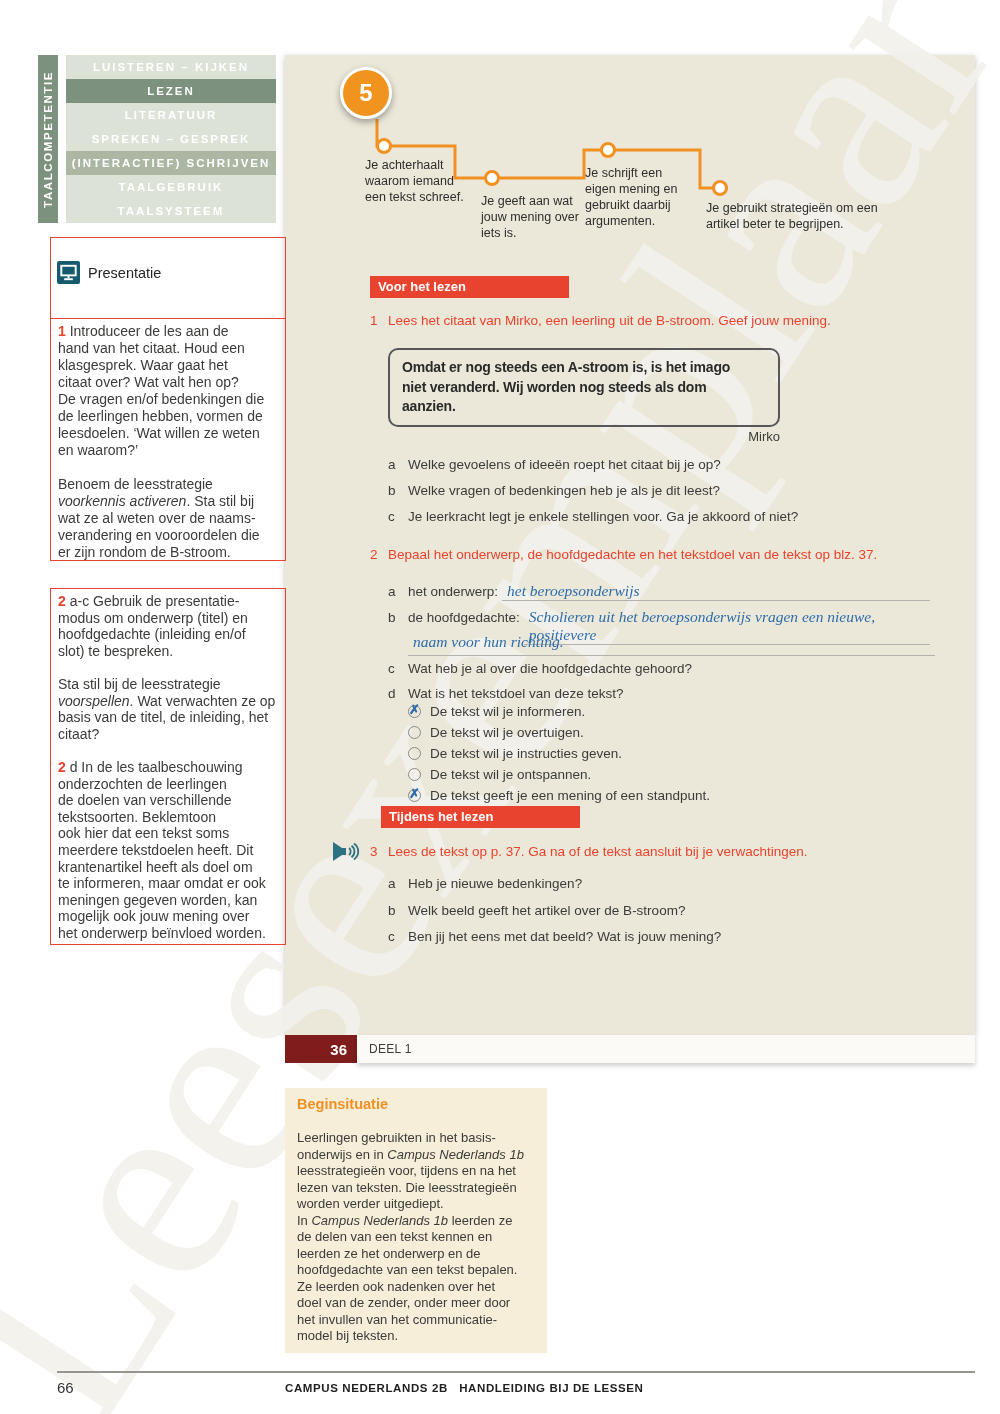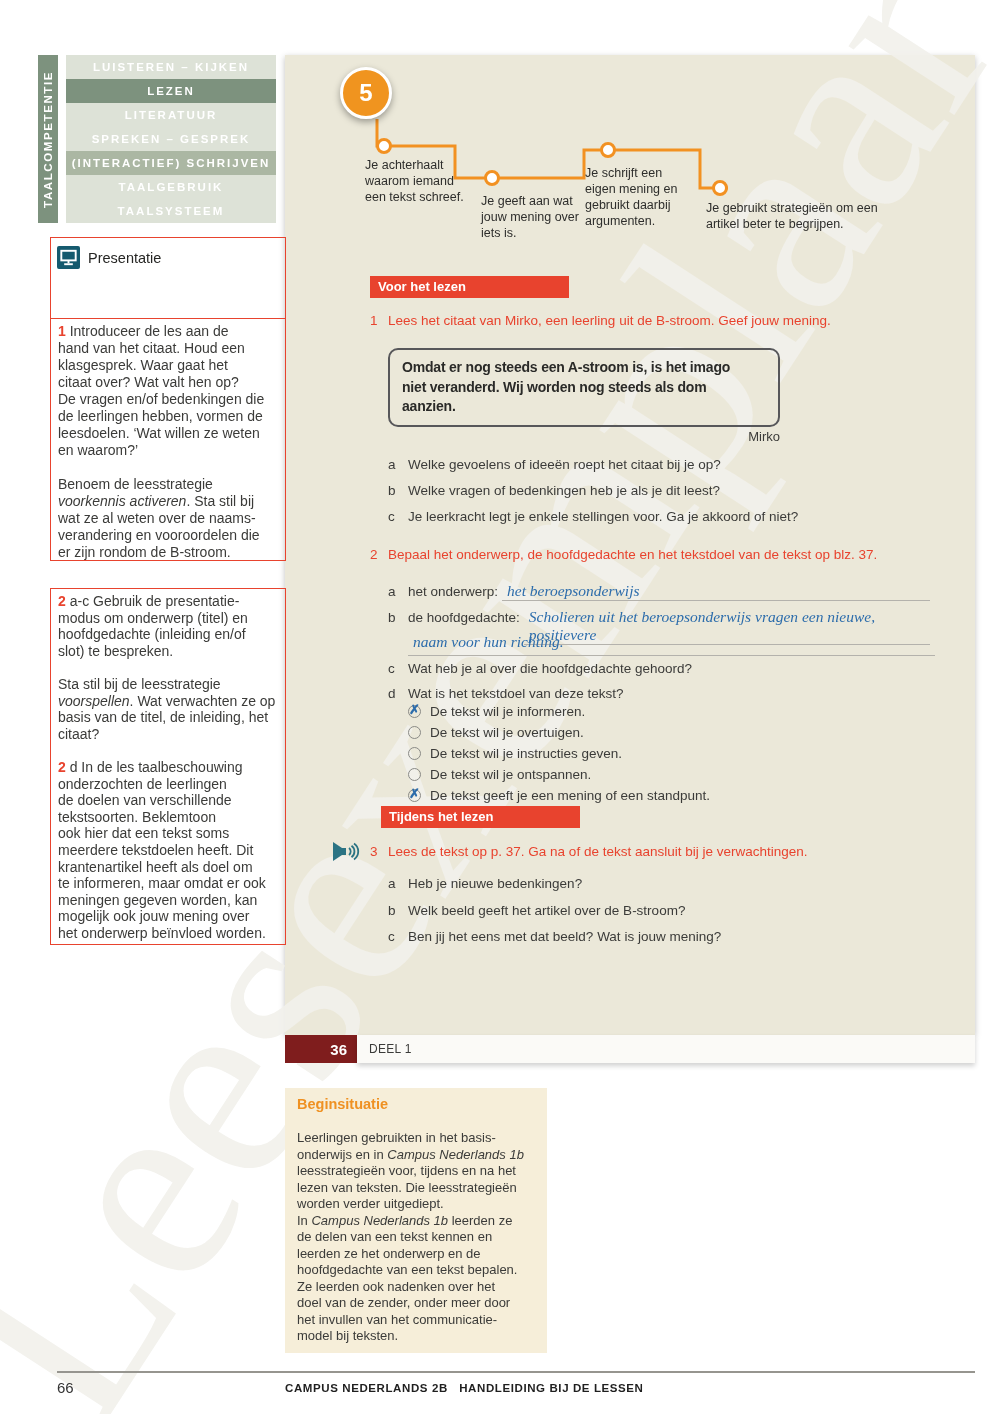--- a/index.html
+++ b/index.html
@@ -20,21 +20,21 @@
   .side-items{left:58px;top:55px;width:210px;z-index:3;padding-left:8px;}
   .side-item{height:24px;line-height:24px;text-align:center;color:#fff;
     font-size:11.5px;letter-spacing:2px;font-weight:600;}
   .side-item.light{background:#dde2d7;}
   .side-item.dark{background:#7d927e;}
   .side-item.mid{background:#abb7a3;}
 
   
   .pres-box{left:50px;top:237px;width:236px;height:81px;z-index:3;
     border-top:1px solid #e8432e;border-left:1px solid #e8432e;border-right:1px solid #e8432e;
-    box-sizing:border-box;padding:8px 6px;}
+    box-sizing:border-box;padding:23px 6px;}
   .pres-row{display:flex;align-items:center;gap:8px;}
   .pres-label{font-size:14.5px;color:#262624;}
   .note{left:50px;width:236px;z-index:3;border:1px solid #e8432e;box-sizing:border-box;
     padding:4px 7px;font-size:14px;line-height:17px;color:#3b3b39;}
   .note1{top:318px;height:243px;}
   .note2{top:588px;height:357px;line-height:16.6px;}
   .rich{white-space:pre-line;}
   .rs-num{color:#e8432e;font-weight:700;}
   .rs-it{font-style:italic;}
 

